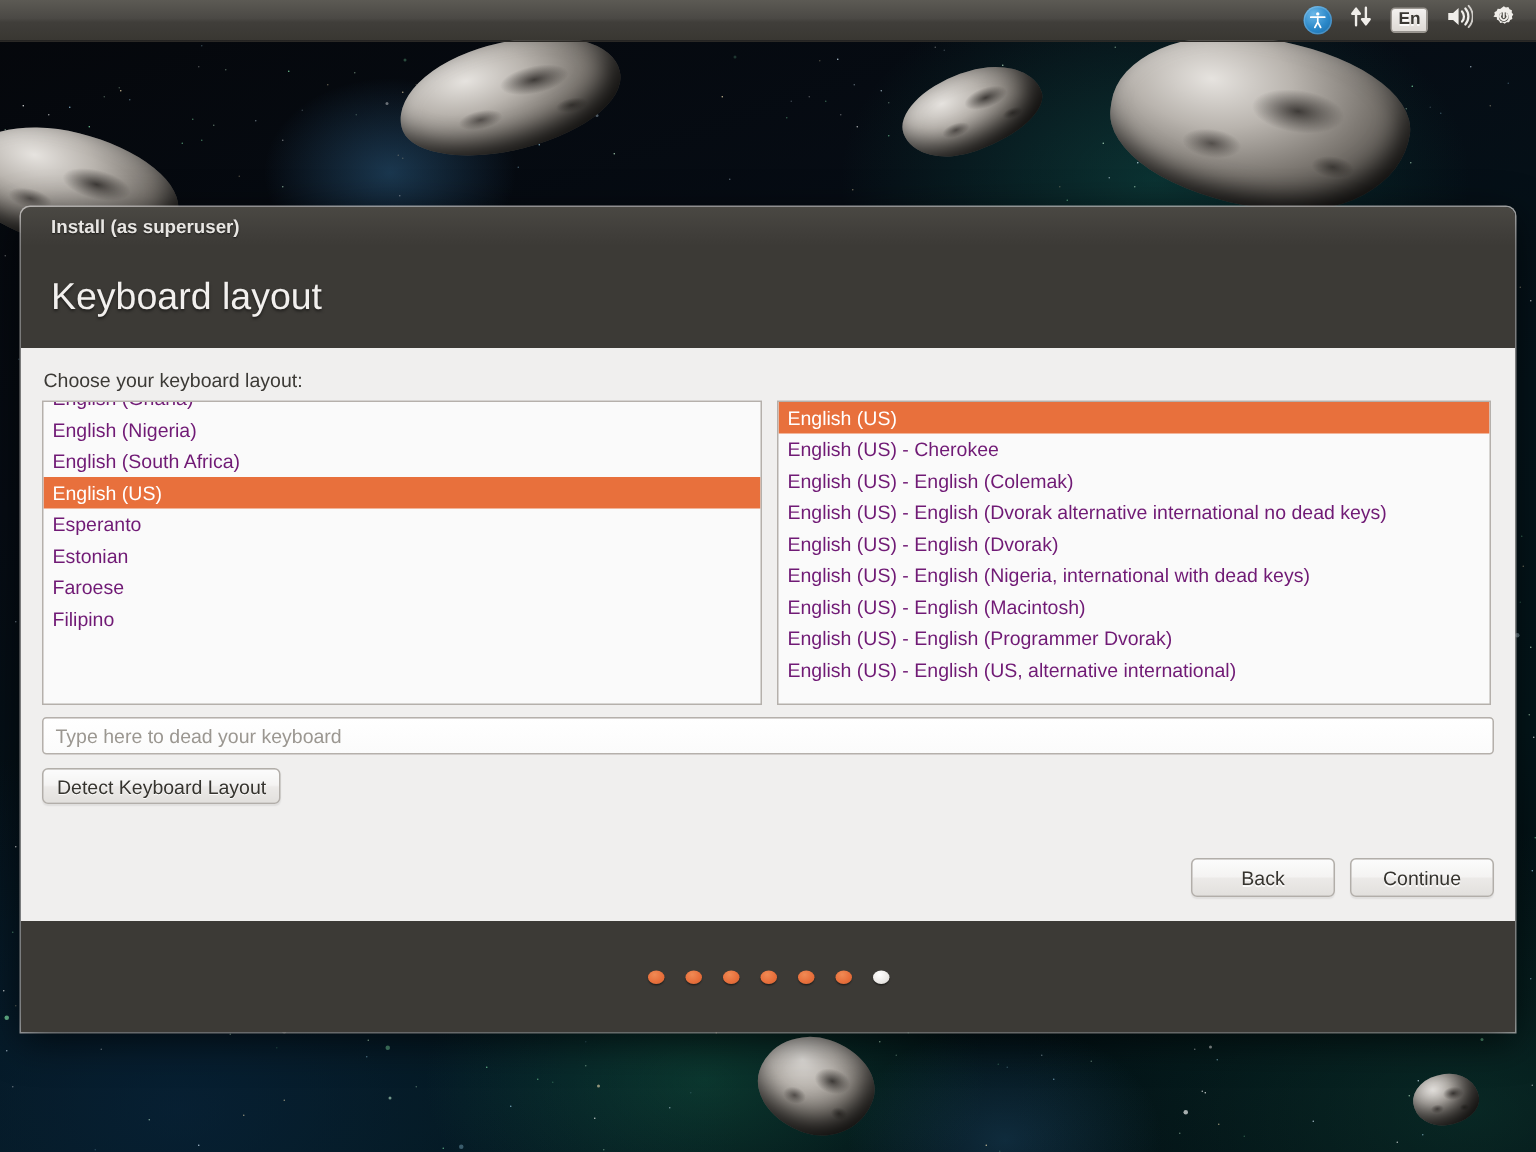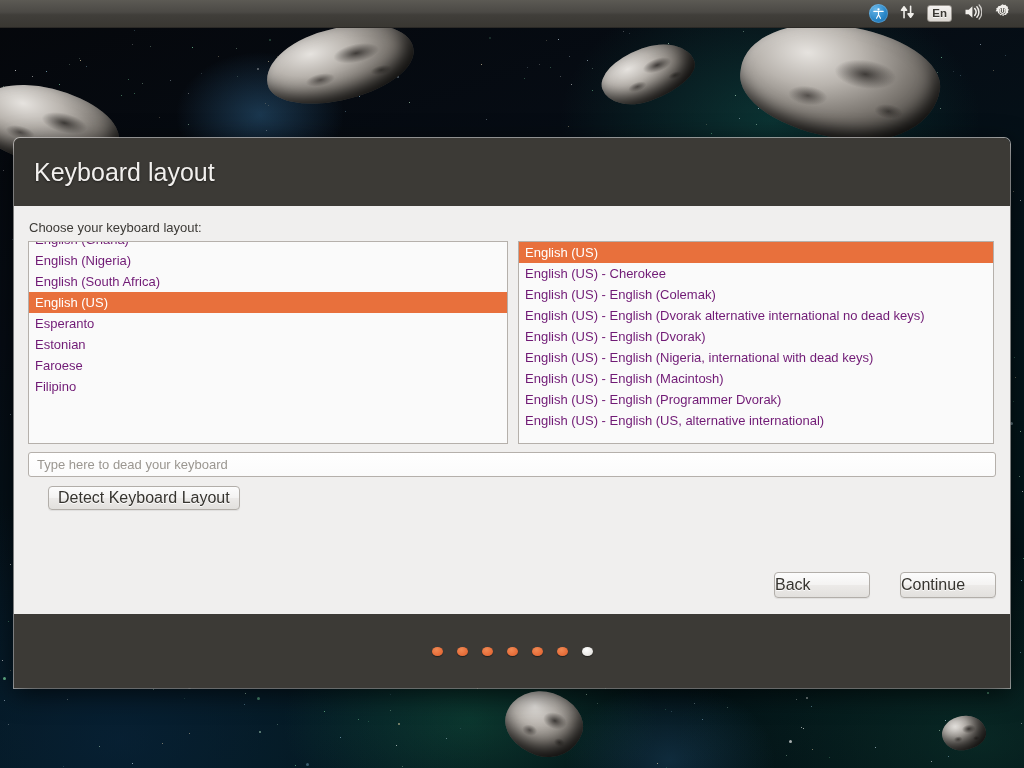--- a/index.html
+++ b/index.html
@@ -115,24 +115,23 @@
   .test-input {
     margin-top: 8px; height: 25px; width: 100%;
     background: linear-gradient(to bottom,#ffffff,#fbfbfb);
     border: 1px solid #b5b0ab; border-radius: 3px;
     display: flex; align-items: center; padding-left: 8px;
     font-size: 13px; color: #9b9791;
   }
   .btn {
     background: linear-gradient(to bottom, #fcfcfc 0%, #f4f3f2 48%, #eceaE8 52%, #e2e0dd 100%);
     border: 1px solid #b2aea9; border-radius: 4px;
-    font-size: 16px; color: #36342f; text-shadow: 0 1px 0 rgba(255,255,255,.85);
-    display: inline-flex; align-items: center; justify-content: flex-start;
+    font-size: 13px; color: #36342f; text-shadow: 0 1px 0 rgba(255,255,255,.85);
+    display: inline-flex; align-items: center; justify-content: center;
     box-shadow: 0 1px 1px rgba(0,0,0,.07);
-    margin-left: 20px;
   }
   #detect-btn { margin-top: 9px; height: 24px; padding: 0 9px; align-self: flex-start; }
   #nav-row {
     position: absolute; right: 14px; bottom: 16px;
     display: flex; gap: 10px;
   }
   #nav-row .btn { width: 96px; height: 26px; }
 
   #footer {
     height: 74px; flex: none; background: #3c3a36;
@@ -820,20 +819,23 @@
           <circle cx="12" cy="11.8" r="4.6" fill="#4a4843"></circle>
           <path d="M12 7.6v4.4" stroke="#f0eeea" stroke-width="1.8" stroke-linecap="round"></path>
           <path d="M9.4 9.0a3.4 3.4 0 1 0 5.2 0" stroke="#f0eeea" stroke-width="1.7" fill="none" stroke-linecap="round"></path>
         </svg>
       </span>
     </div>
   </div>
 
   <div id="installer">
 
+    <div id="titlebar">
+      <span class="t">Install (as superuser)</span>
+    </div>
 
     <div id="header">
       <span class="h1">Keyboard layout</span>
     </div>
 
     <div id="content">
 
       <div class="prompt">Choose your keyboard layout:</div>
 
       <div class="lists">

